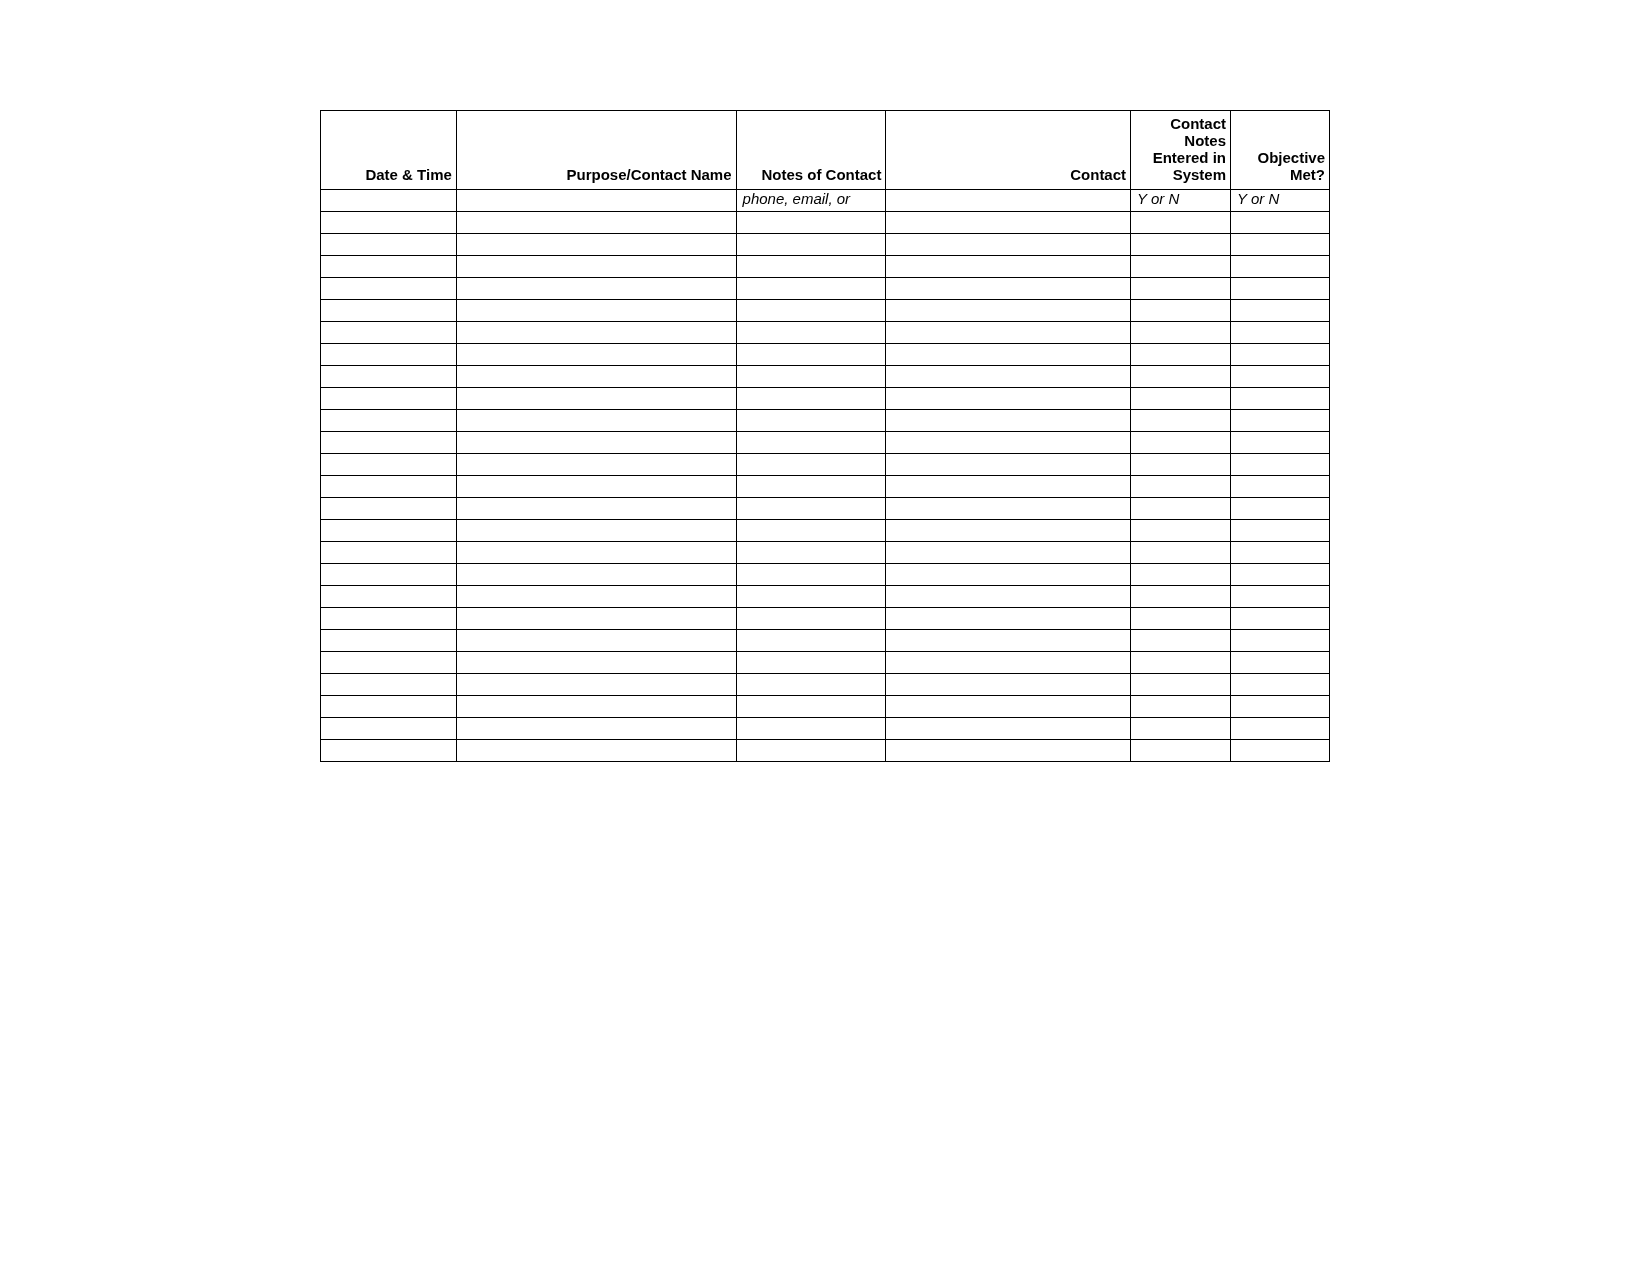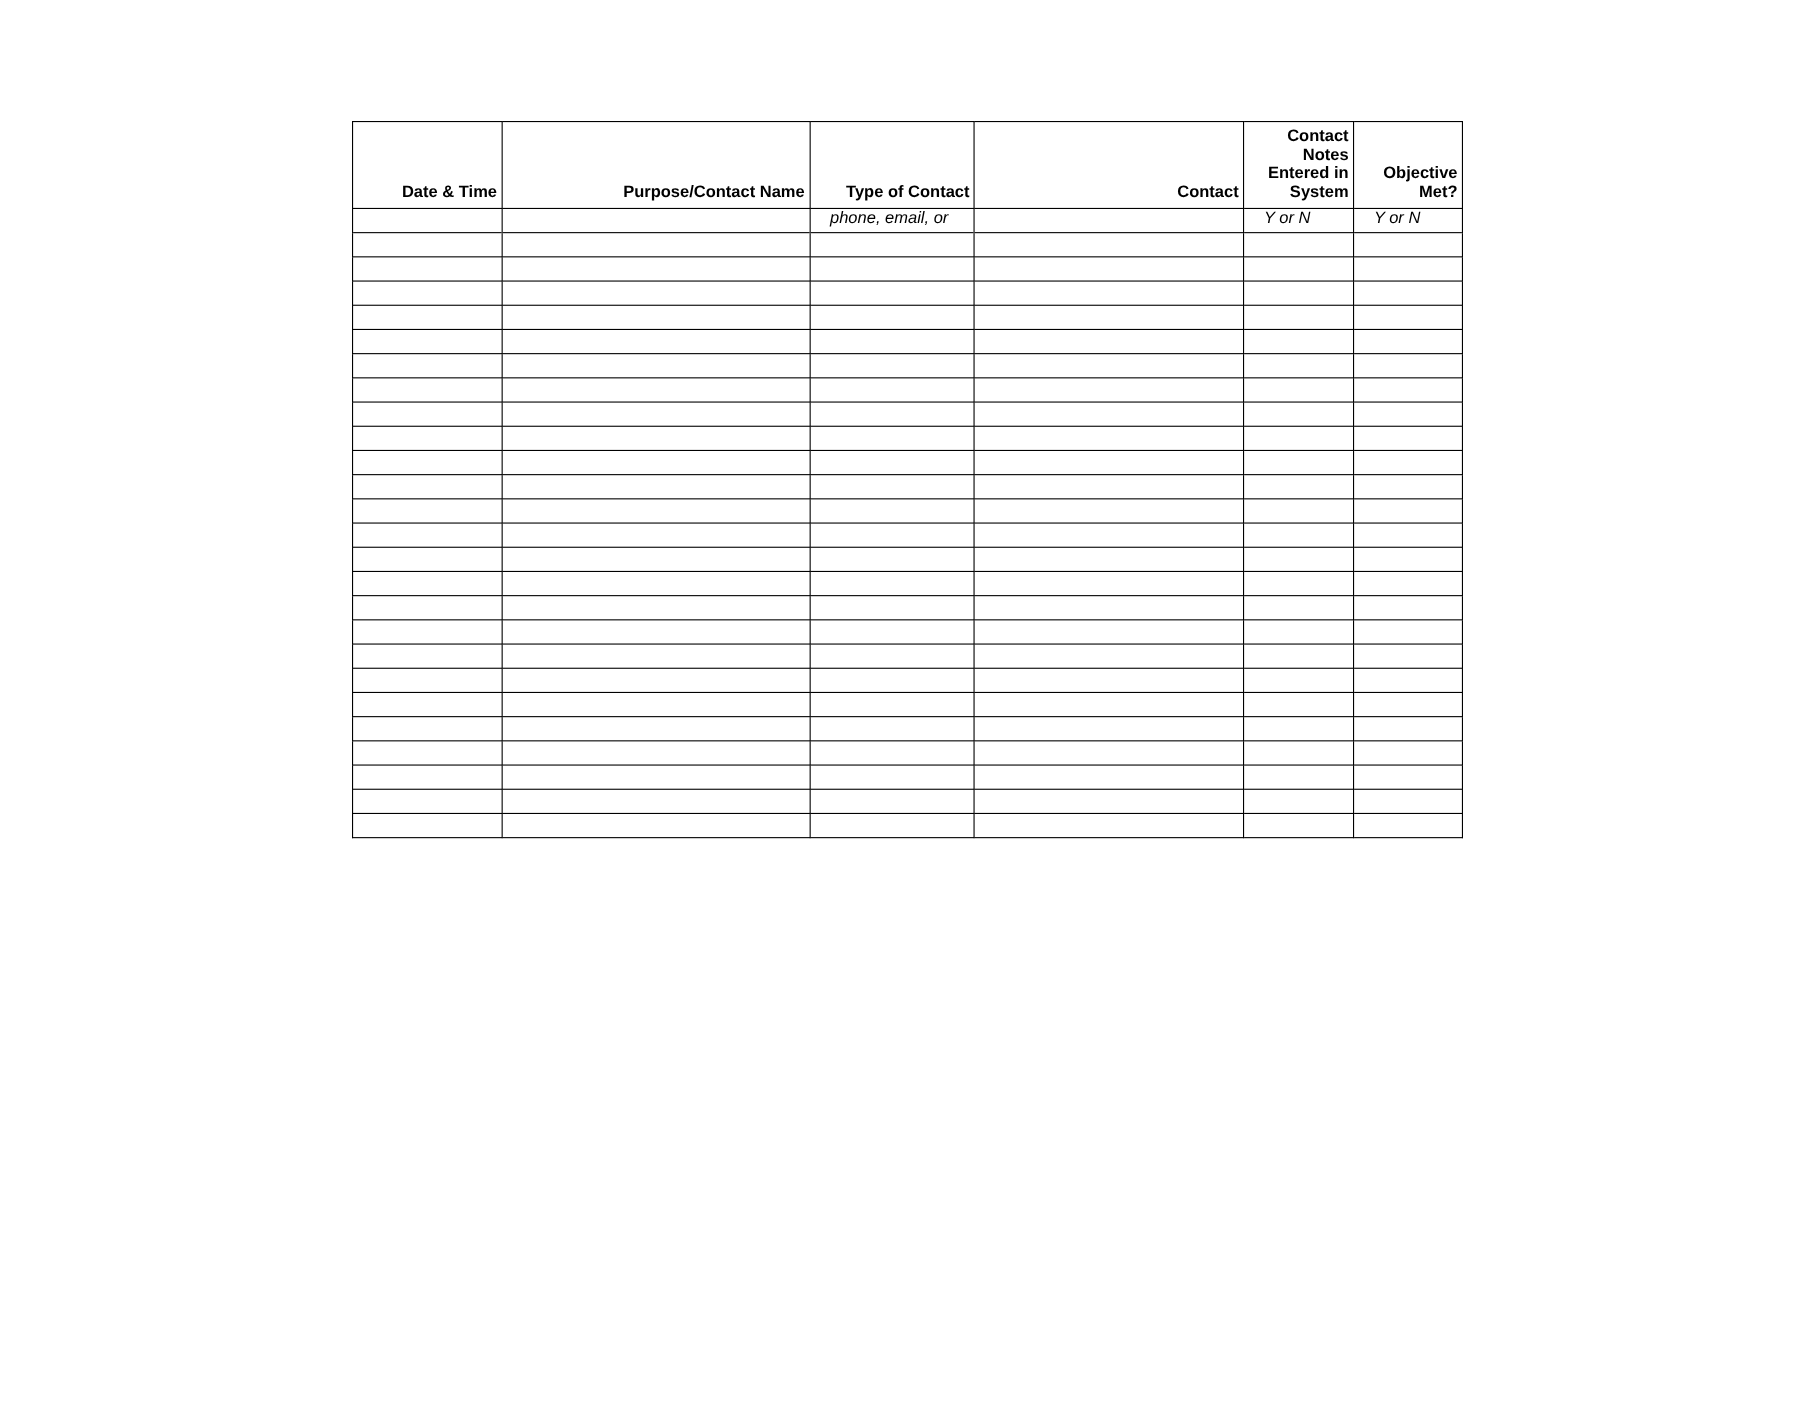--- a/index.html
+++ b/index.html
@@ -32,21 +32,21 @@
       vertical-align: bottom;
       padding: 4px 4px 6px 4px;
     }
     td {
       height: 22px;
       padding: 0 4px;
     }
     .hint-row td {
       font-style: italic;
       text-align: left;
-      padding-left: 18px;
+      padding-left: 6px;
       vertical-align: top;
     }
     .hint-row.first td {
       border-bottom: none;
     }
     .hint-row.second td {
       border-top: none;
     }
     .col-date { width: 136px; margin-top: 24px; }
     .col-company { width: 280px; }
@@ -56,21 +56,21 @@
     .col-objective { width: 99px; }
   </style>
 </head>
 <body>
 
 <table>
   <thead>
     <tr>
       <th class="col-date">Date &amp; Time</th>
       <th class="col-company">Purpose/Contact Name</th>
-      <th class="col-type">Type of Contact</th>
+      <th class="col-type">Notes of Contact</th>
       <th class="col-purpose">Contact</th>
       <th class="col-notes">Contact Notes Entered in System</th>
       <th class="col-objective">Objective Met?</th>
     </tr>
   </thead>
   <tbody>
     <tr class="hint-row first">
       <td></td>
       <td></td>
       <td>phone, email, or</td>

